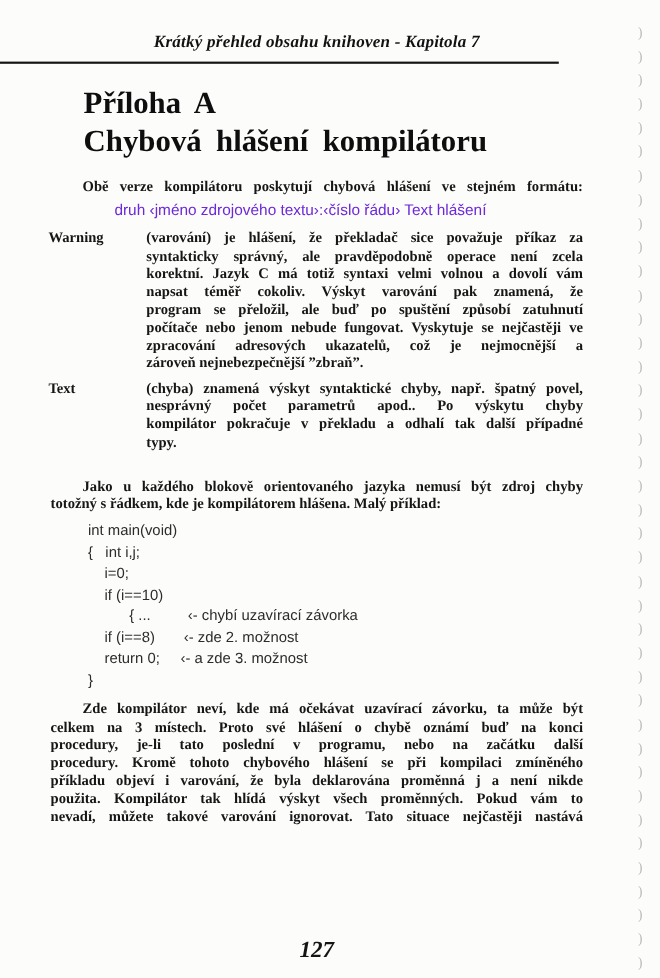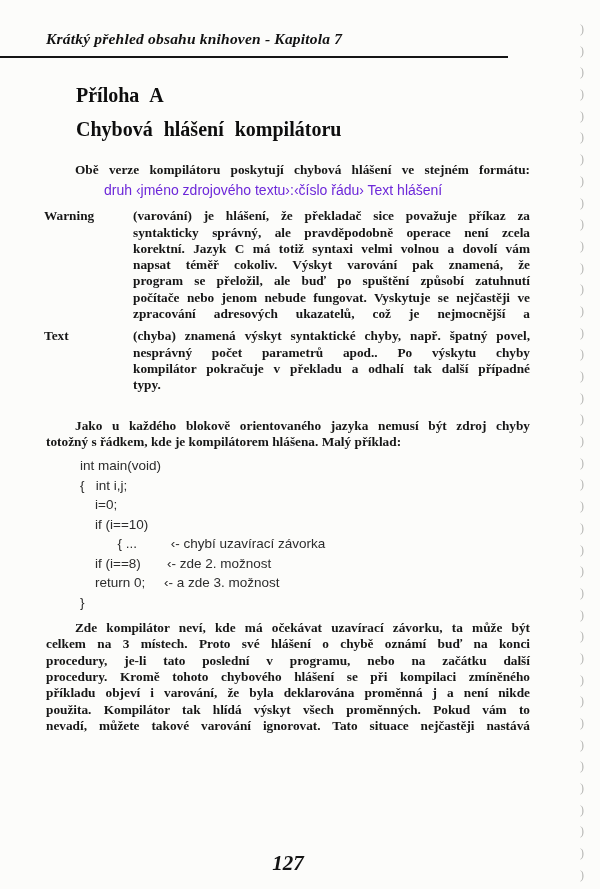--- a/index.html
+++ b/index.html
@@ -18,41 +18,41 @@
   .content {
     position: absolute;
     left: 46px;
     top: 0;
     width: 484px;
   }
 
   
   .running-header {
     margin-top: 30px;
-    text-align: left;
+    text-align: center;
     font-style: italic;
     font-weight: bold;
     font-size: 15.5px;
     letter-spacing: 0.2px;
     color: #121212;
   }
   .header-rule {
     position: absolute;
     left: -1px;
     top: 56px;
     width: 509px;
     height: 2px;
     background: #151515;
   }
 
   
   .title-block {
     margin: 30px 0 0 30px;
     font-weight: bold;
-    font-size: 20px;
+    font-size: 28px;
     line-height: 34px;
     word-spacing: 6px;
     color: #0e0e0e;
   }
   .title-line { display: block; }
 
   
   p { margin: 0; }
   .body-text {
     font-size: 13.3px;
@@ -148,20 +148,21 @@
     <div class="defs">
       <div class="def">
         <span class="def-term body-text">Warning</span>
         <div class="body-text jmulti">(varování) je hlášení, že překladač sice považuje příkaz za
 syntakticky správný, ale pravděpodobně operace není zcela
 korektní. Jazyk C má totiž syntaxi velmi volnou a dovolí vám
 napsat téměř cokoliv. Výskyt varování pak znamená, že
 program se přeložil, ale buď po spuštění způsobí zatuhnutí
 počítače nebo jenom nebude fungovat. Vyskytuje se nejčastěji ve
 zpracování adresových ukazatelů, což je nejmocnější a</div>
+        <div class="body-text def-last">zároveň nejnebezpečnější ”zbraň”.</div>
       </div>
 
       <div class="def">
         <span class="def-term body-text">Text</span>
         <div class="body-text jmulti">(chyba) znamená výskyt syntaktické chyby, např. špatný povel,
 nesprávný počet parametrů apod.. Po výskytu chyby
 kompilátor pokračuje v překladu a odhalí tak další případné</div>
         <div class="body-text def-last">typy.</div>
       </div>
 

